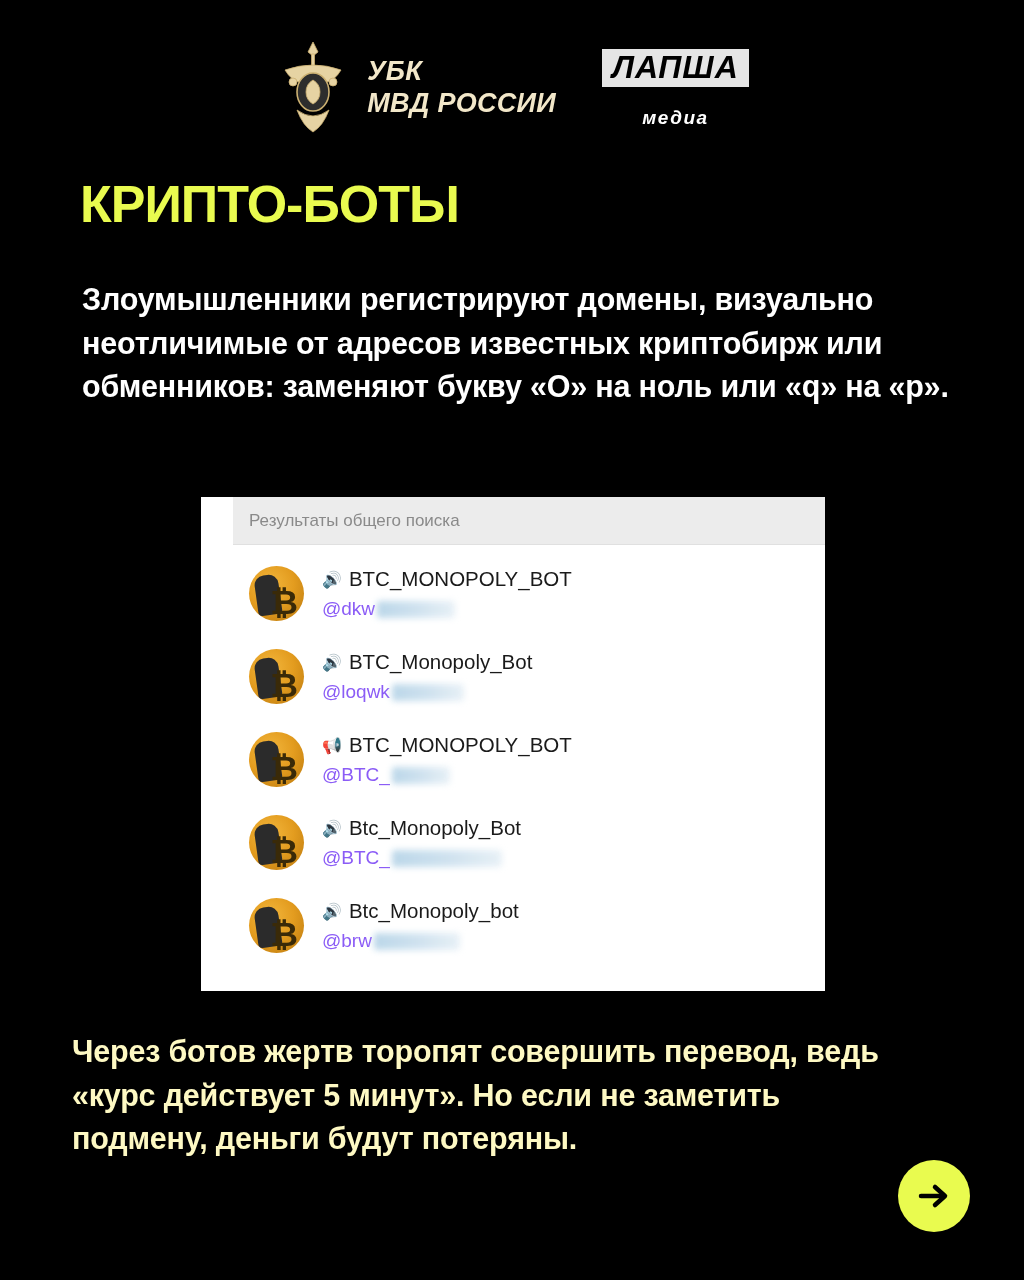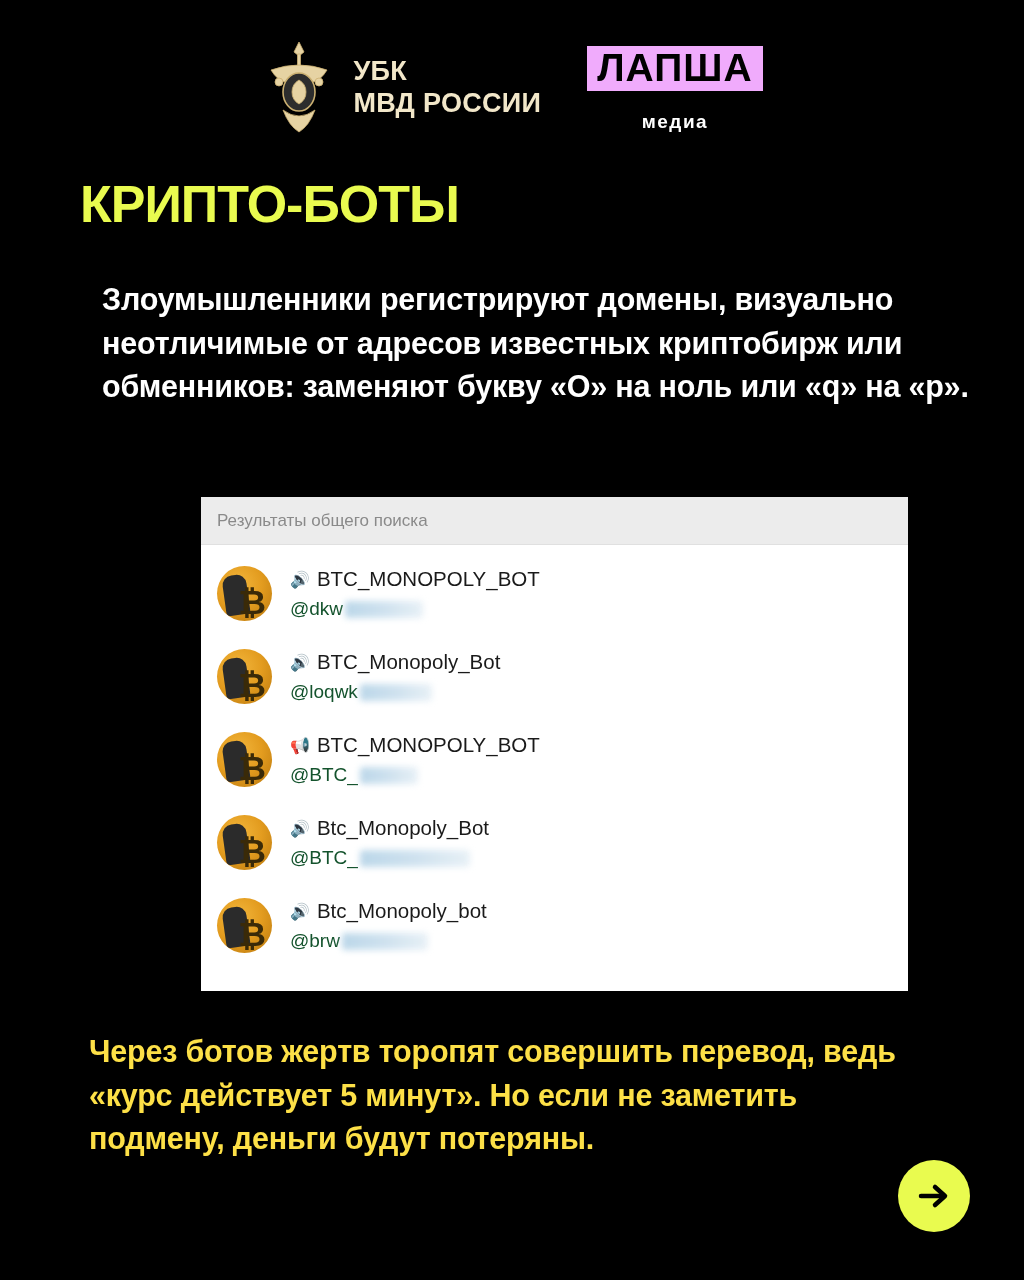--- a/index.html
+++ b/index.html
@@ -21,20 +21,21 @@
   .header {
     position: absolute;
     top: 38px;
     left: 0;
     width: 1024px;
     height: 100px;
     display: flex;
     align-items: center;
     justify-content: center;
     gap: 46px;
+    font-style: italic;
   }
   .brand-left {
     display: flex;
     align-items: center;
     gap: 16px;
   }
   .emblem {
     width: 76px;
     height: 96px;
     position: relative;
@@ -50,24 +51,24 @@
   .lapsha {
     background: #000;
     display: flex;
     flex-direction: column;
     align-items: center;
     justify-content: center;
     padding: 2px 0 0 0;
   }
   .lapsha-word {
     display: inline-block;
-    background: #f0abfc;
+    background: #e5e5e5;
     color: #000000;
     font-weight: bold;
-    font-size: 39px;
+    font-size: 32px;
     letter-spacing: 1px;
     padding: 2px 10px 4px 10px;
     line-height: 1;
   }
   .lapsha-sub {
     color: #ffffff;
     font-size: 19px;
     font-weight: bold;
     letter-spacing: 1.5px;
     margin-top: 20px;
@@ -89,43 +90,43 @@
   .para-top {
     position: absolute;
     top: 278px;
     left: 82px;
     width: 870px;
     color: #ffffff;
     font-size: 30.5px;
     font-weight: bold;
     line-height: 1.43;
     letter-spacing: -0.2px;
-    margin-left: 20px;
   }
   .para-bottom {
     position: absolute;
     top: 1030px;
-    left: 89px;
+    left: 72px;
     width: 830px;
-    color: #fde047;
+    color: #fef9c3;
     font-size: 30.5px;
     font-weight: bold;
     line-height: 1.43;
     letter-spacing: -0.2px;
   }
 
   
   .shot {
     position: absolute;
     top: 497px;
     left: 201px;
-    width: 707px;
+    width: 624px;
     height: 494px;
     background: #ffffff;
     overflow: hidden;
+    padding-left: 32px;
   }
   .shot-header {
     height: 48px;
     background: #ececec;
     display: flex;
     align-items: center;
     padding-left: 16px;
     border-bottom: 1px solid #e0e0e0;
   }
   .shot-header-text {
@@ -190,21 +191,21 @@
     font-size: 16px;
     color: #2d2d2d;
     line-height: 1;
     position: relative;
     top: 1px;
   }
   .row-handle {
     margin-top: 7px;
     display: flex;
     align-items: center;
-    color: #14532d;
+    color: #8b5cf6;
     font-size: 19px;
   }
   .blur {
     display: inline-block;
     height: 17px;
     margin-left: 2px;
     border-radius: 3px;
     background: linear-gradient(90deg, #b8d5e8 0%, #cfe2ef 55%, #e7f0f6 100%);
     filter: blur(3px);
     opacity: 0.95;

